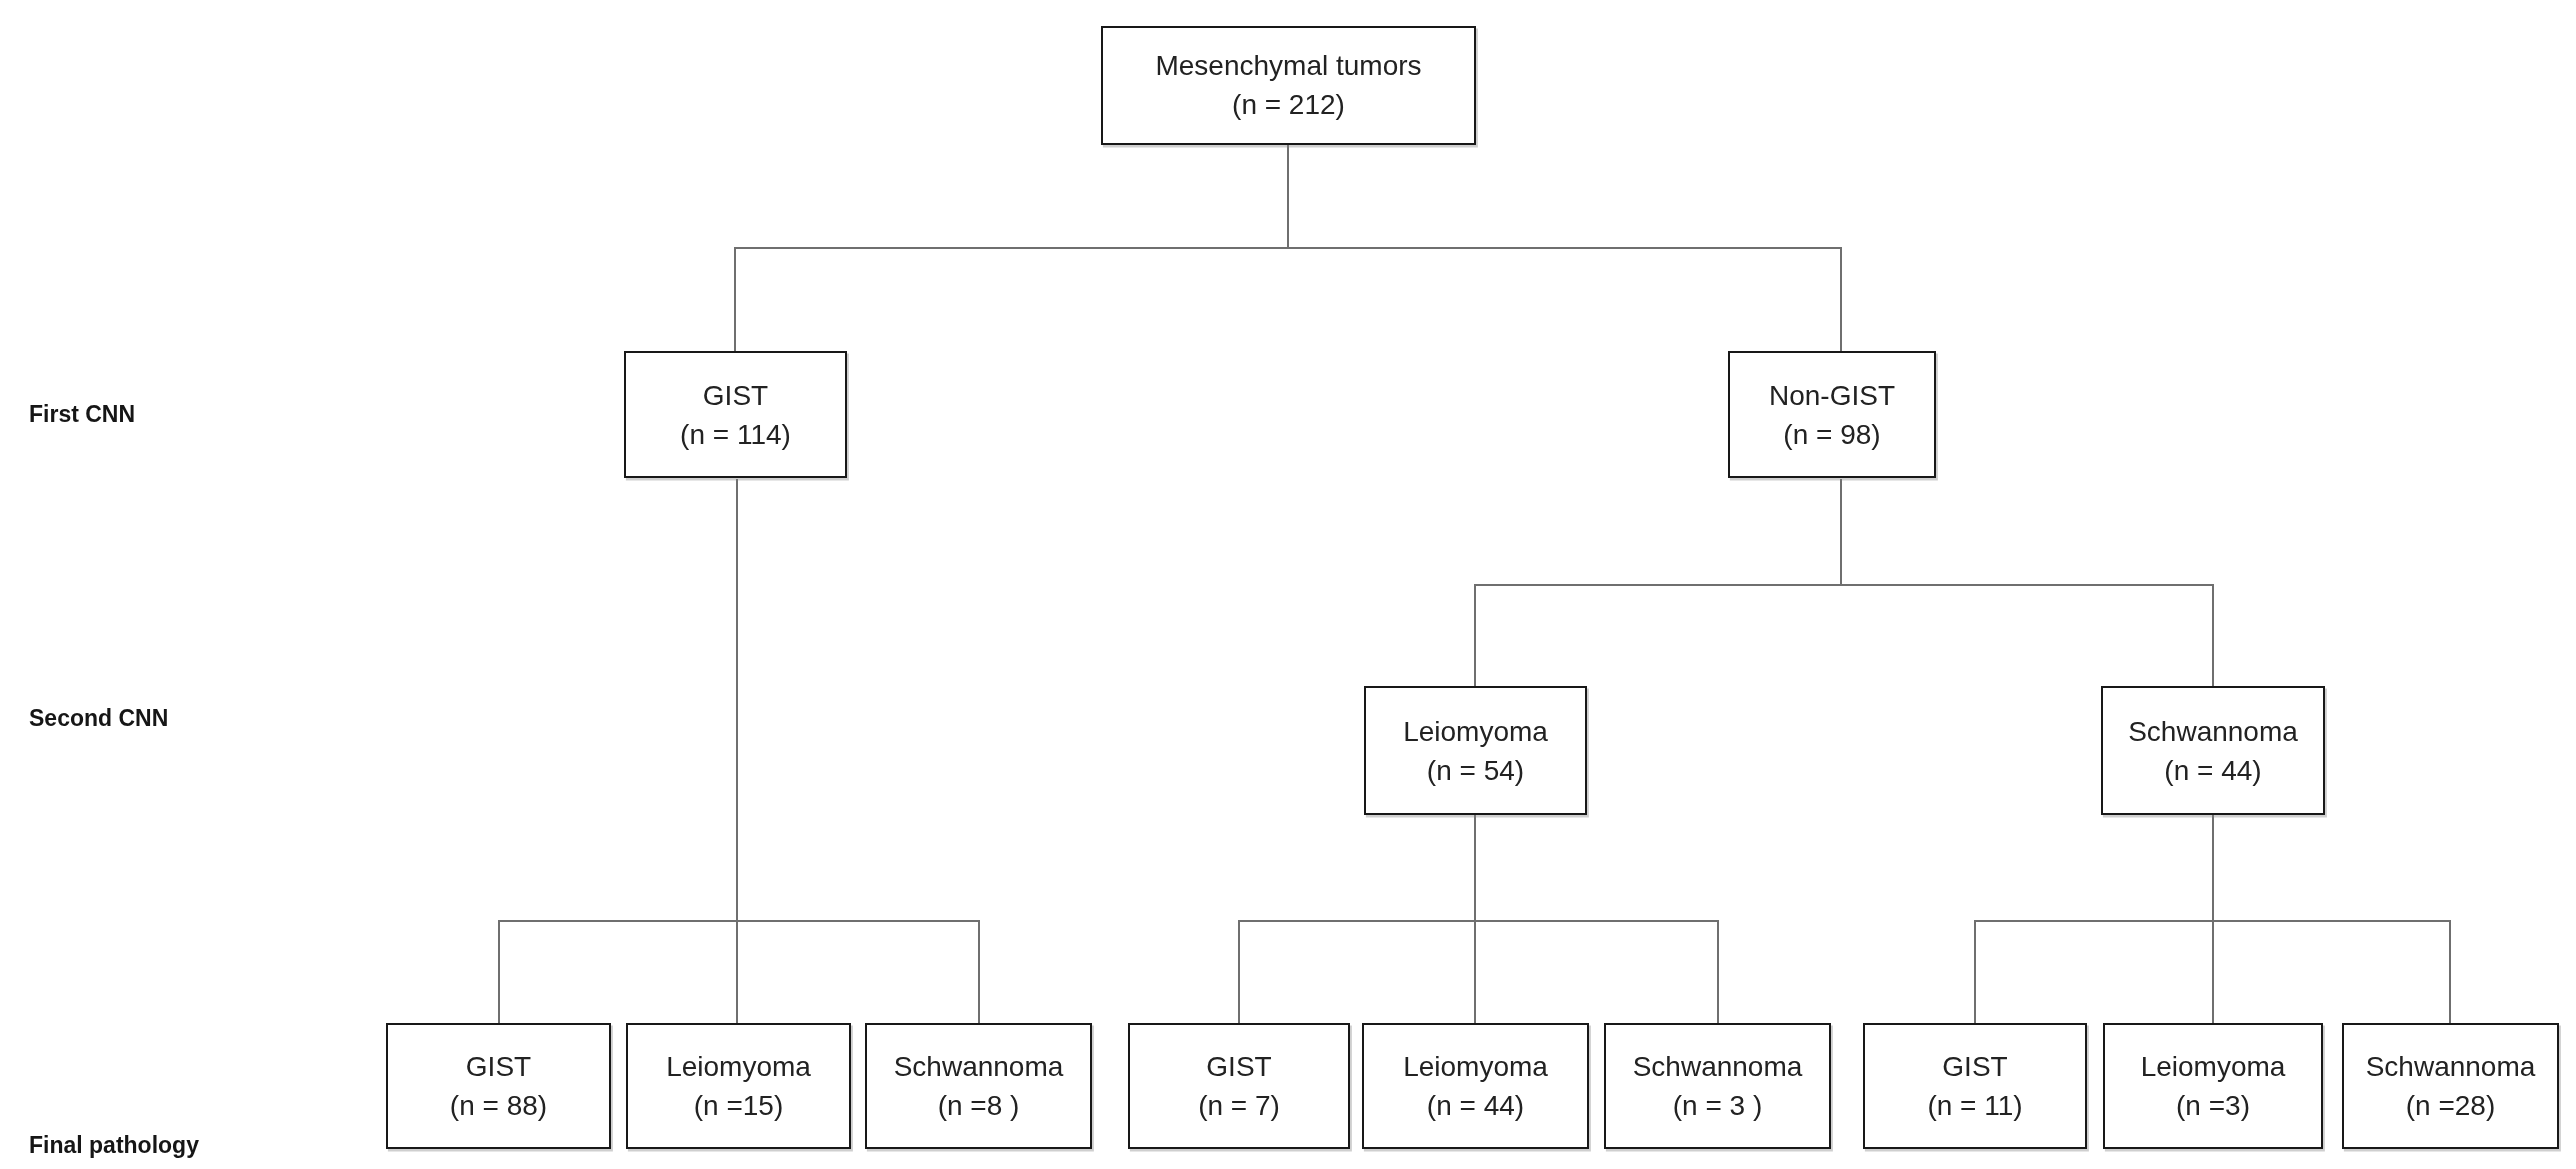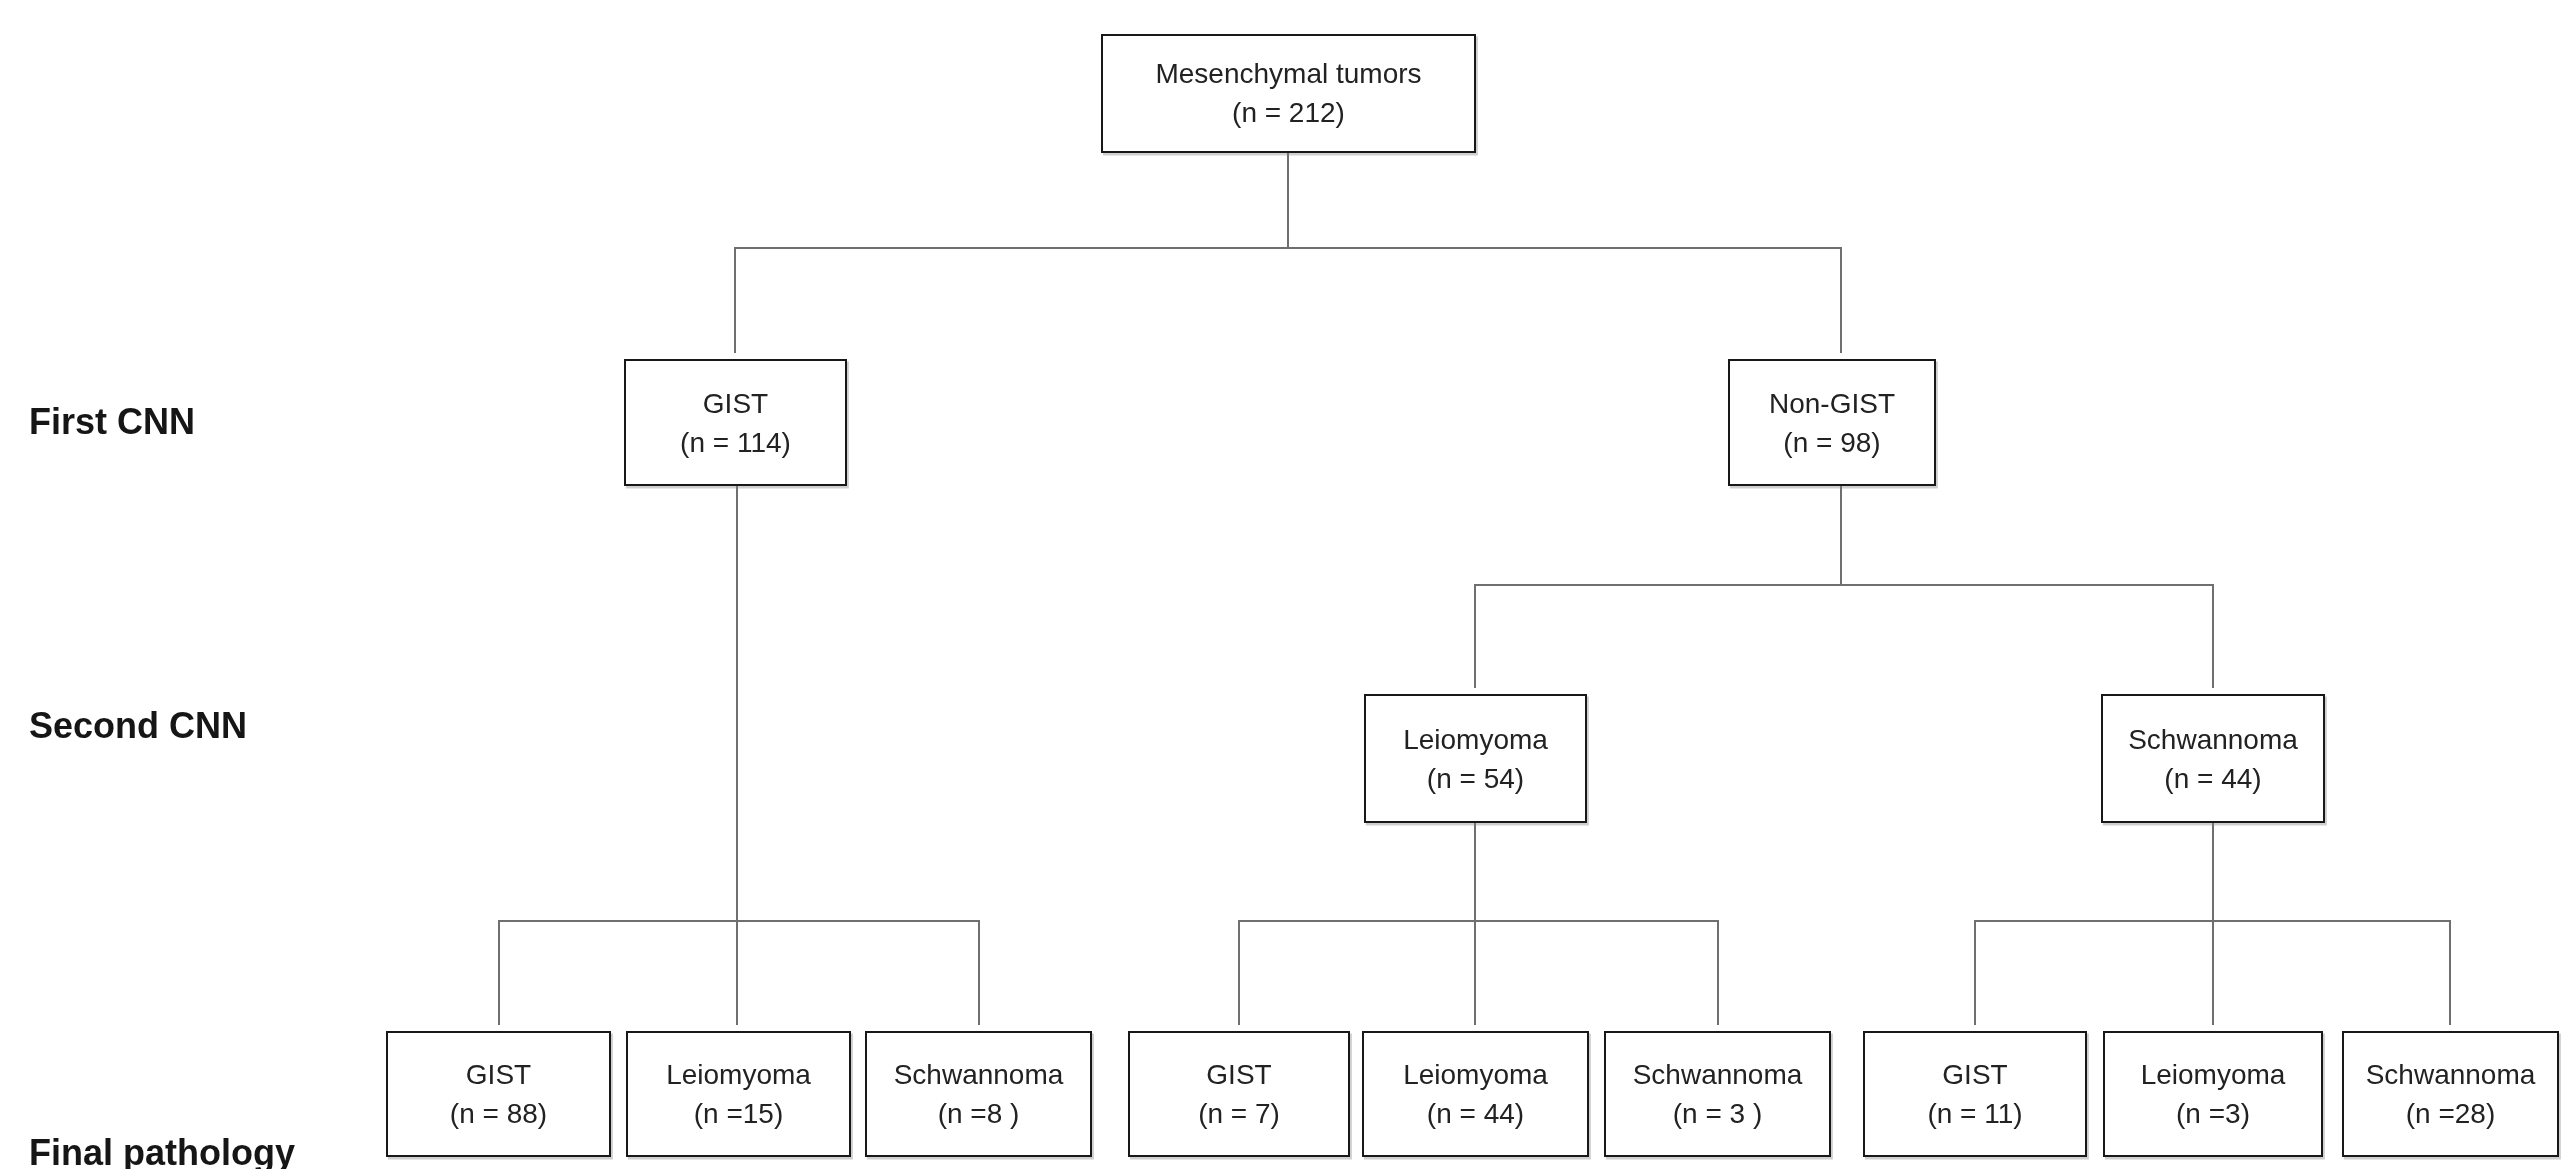--- a/index.html
+++ b/index.html
@@ -18,27 +18,26 @@
     border: 2.5px solid #181818;
     box-shadow: 1.9px 2.5px 0 rgba(130,130,130,0.38);
     display: flex;
     flex-direction: column;
     align-items: center;
     justify-content: center;
     text-align: center;
     color: #222222;
     font-size: 28px;
     line-height: 39px;
-    margin-top: 8px;
   }
   .node .nm, .node .cnt { white-space: pre; }
   .rowlabel {
     position: absolute;
     left: 29px;
-    font-size: 36px;
+    font-size: 23px;
     font-weight: bold;
     color: #161616;
     white-space: pre;
   }
   .vline, .hline { position: absolute; background: #6f6f6f; }
   .vline { width: 1.9px; }
   .hline { height: 1.9px; }
 </style>
 </head>
 <body>

